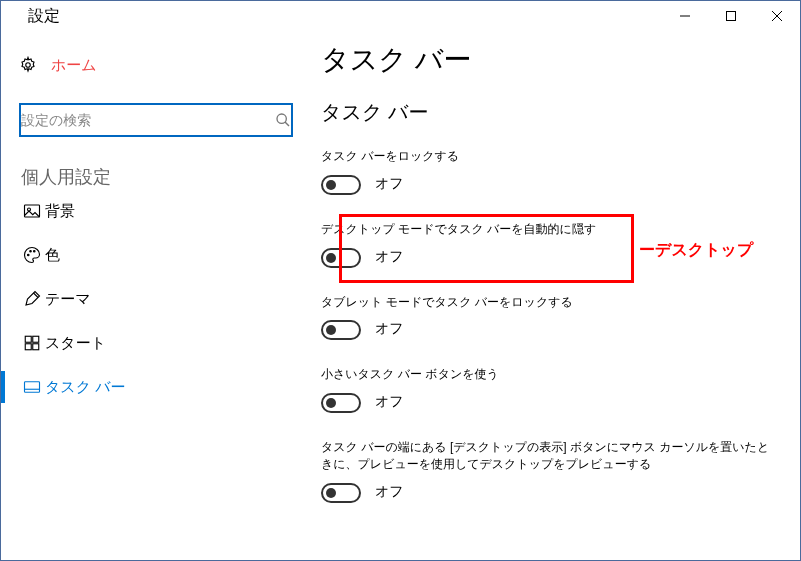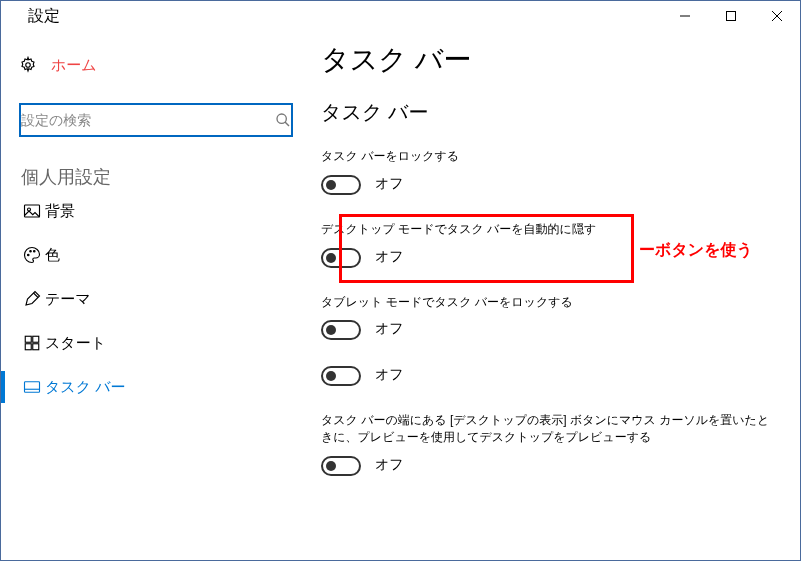--- a/index.html
+++ b/index.html
@@ -154,20 +154,21 @@
         <div class="setting-label">タブレット モードでタスク バーをロックする</div>
         <div class="toggle-row">
           <div class="toggle">
               <div class="knob"></div>
             </div>
           <span class="toggle-text">オフ</span>
         </div>
       </div>
 
       <div class="setting">
+        <div class="setting-label">小さいタスク バー ボタンを使う</div>
         <div class="toggle-row">
           <div class="toggle">
               <div class="knob"></div>
             </div>
           <span class="toggle-text">オフ</span>
         </div>
       </div>
 
       <div class="setting">
         <div class="setting-label">タスク バーの端にある [デスクトップの表示] ボタンにマウス カーソルを置いたときに、プレビューを使用してデスクトップをプレビューする</div>
@@ -178,14 +179,14 @@
           <span class="toggle-text">オフ</span>
         </div>
       </div>
 
     </div>
   </div>
 </div>
 
 <div class="highlight-box" style="left:339px; top:214px; width:295px; height:69px;"></div>
 <div class="annotation" style="left:639px; top:240px;">
-  <span class="dash">ー</span><span>ボタンを使う</span>
+  <span class="dash">ー</span><span>デスクトップ</span>
 </div>
 
 </body></html>

